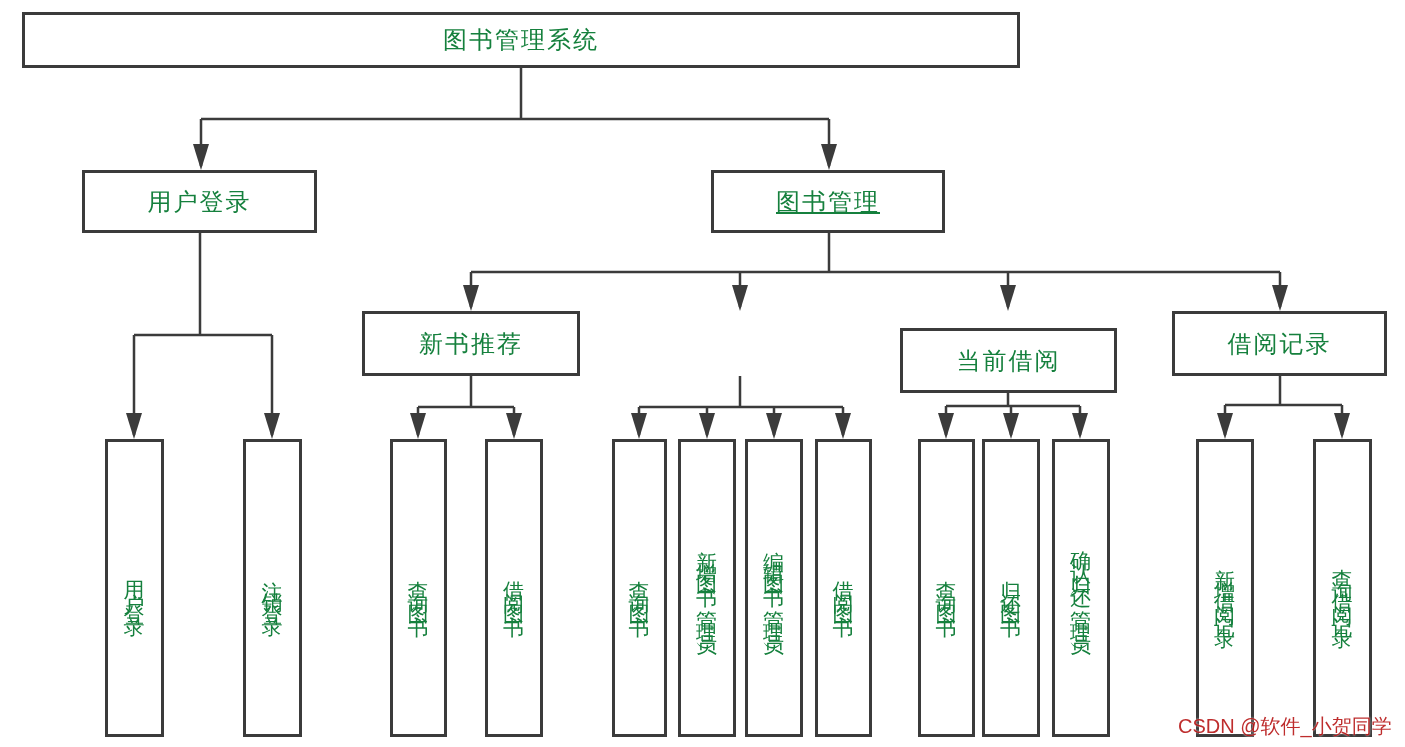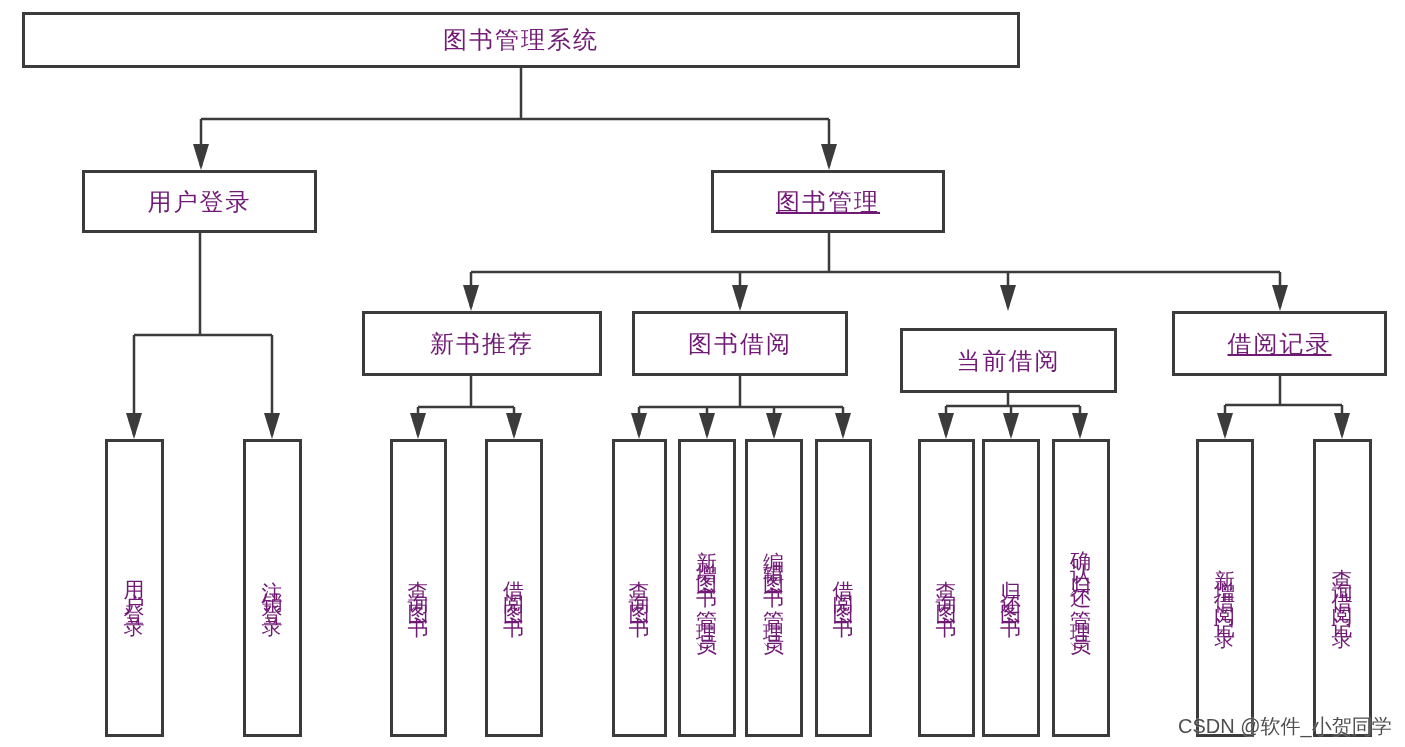--- a/index.html
+++ b/index.html
@@ -3,42 +3,42 @@
 <meta charset="utf-8">
 <style>
   html,body{margin:0;padding:0;background:#ffffff;}
   .canvas{
     position:relative;width:1405px;height:747px;background:#ffffff;
     font-family:"Liberation Sans","DejaVu Sans",sans-serif;overflow:hidden;
   }
   .wires{position:absolute;left:0;top:0;z-index:1;}
   .node{
     position:absolute;box-sizing:border-box;background:#ffffff;
-    border:3px solid #3b3b3b;color:#701a75;z-index:2;
+    border:3px solid #3b3b3b;color:#15803d;z-index:2;
     display:flex;align-items:center;justify-content:center;
     font-size:24px;letter-spacing:2px;line-height:1;white-space:nowrap;
   }
   .v{
     writing-mode:vertical-rl;text-orientation:mixed;
     font-size:21px;letter-spacing:12px;white-space:normal;
   }
   .leaf{top:439px;height:298px;}
   .watermark{
     position:absolute;left:1178px;top:713px;z-index:3;
-    font-size:20px;color:#404040;opacity:.92;letter-spacing:0;
+    font-size:20px;color:#b91c1c;opacity:.92;letter-spacing:0;
     text-shadow:0 0 2px #ffffff;white-space:nowrap;
   }
   
   #b-root {left:22px;  top:12px;  width:998px;height:56px;}
   #b-user {left:82px;  top:170px; width:235px;height:63px;}
   #b-mgmt {left:711px; top:170px; width:234px;height:63px;text-decoration:underline;}
-  #b-nb   {left:362px; top:311px; width:240px;height:65px;}
+  #b-nb   {left:362px; top:311px; width:218px;height:65px;}
   #b-bw   {left:632px; top:311px; width:216px;height:65px;}
   #b-cu   {left:900px; top:328px; width:217px;height:65px;}
-  #b-rc   {left:1172px;top:311px; width:215px;height:65px;text-decoration:underline;}
+  #b-rc   {left:1172px;top:311px; width:215px;height:65px;}
   #b-login {left:105px; width:59px;}
   #b-logout{left:243px; width:59px;}
   #b-nbq  {left:390px; width:57px;}
   #b-nbb  {left:485px; width:58px;}
   #b-bwq  {left:612px; width:55px;}
   #b-bwa  {left:678px; width:58px;}
   #b-bwe  {left:745px; width:58px;}
   #b-bwb  {left:815px; width:57px;}
   #b-cuq  {left:918px; width:57px;}
   #b-cur  {left:982px; width:58px;}
@@ -83,21 +83,20 @@
       <polygon points="1334,413 1350,413 1342,439"></polygon>
     </g>
   </svg>
 
   <div class="node" id="b-root">图书管理系统</div>
 
   <div class="node" id="b-user">用户登录</div>
   <div class="node" id="b-mgmt">图书管理</div>
 
   <div class="node" id="b-nb">新书推荐</div>
-  <div class="node" id="b-bw">图书借阅</div>
   <div class="node" id="b-cu">当前借阅</div>
   <div class="node" id="b-rc">借阅记录</div>
 
   <div class="node v leaf" id="b-login">用户登录</div>
   <div class="node v leaf" id="b-logout">注销登录</div>
 
   <div class="node v leaf" id="b-nbq">查询图书</div>
   <div class="node v leaf" id="b-nbb">借阅图书</div>
 
   <div class="node v leaf" id="b-bwq">查询图书</div>

